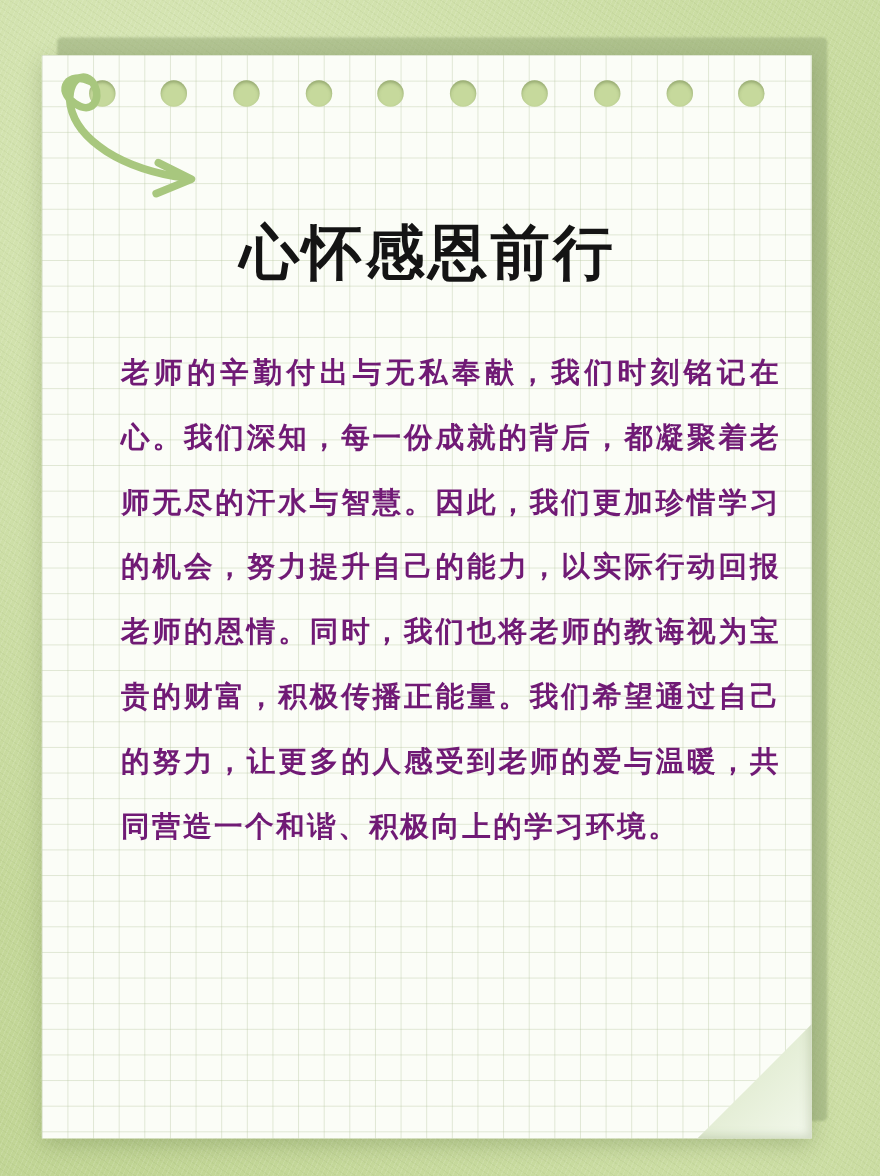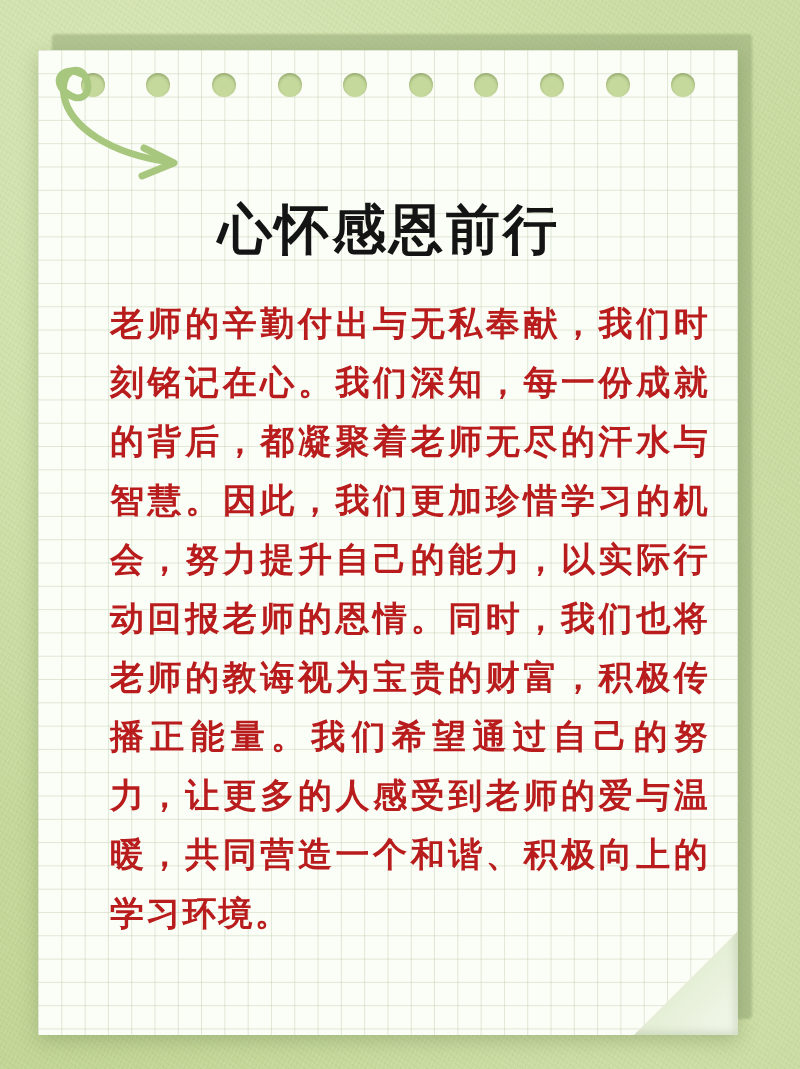--- a/index.html
+++ b/index.html
@@ -138,29 +138,29 @@
     color: #141414;
     z-index: 5;
     white-space: nowrap;
     text-align: center;
   }
 
   
   .body-text {
     position: absolute;
     left: 72px;
-    top: 244px;
+    top: 260px;
     width: 600px;
     z-index: 5;
     font-family: "DejaVu Sans", "Liberation Sans", sans-serif;
     font-weight: bold;
-    font-size: 34px;
+    font-size: 26px;
     line-height: 59px;
     letter-spacing: 2.2px;
-    color: #b91c1c;
+    color: #701a75;
     text-align: justify;
     text-justify: inter-character;
   }
 </style>
 </head>
 <body>
 
 <div class="page">
 
   <div class="note-shadow"></div>

